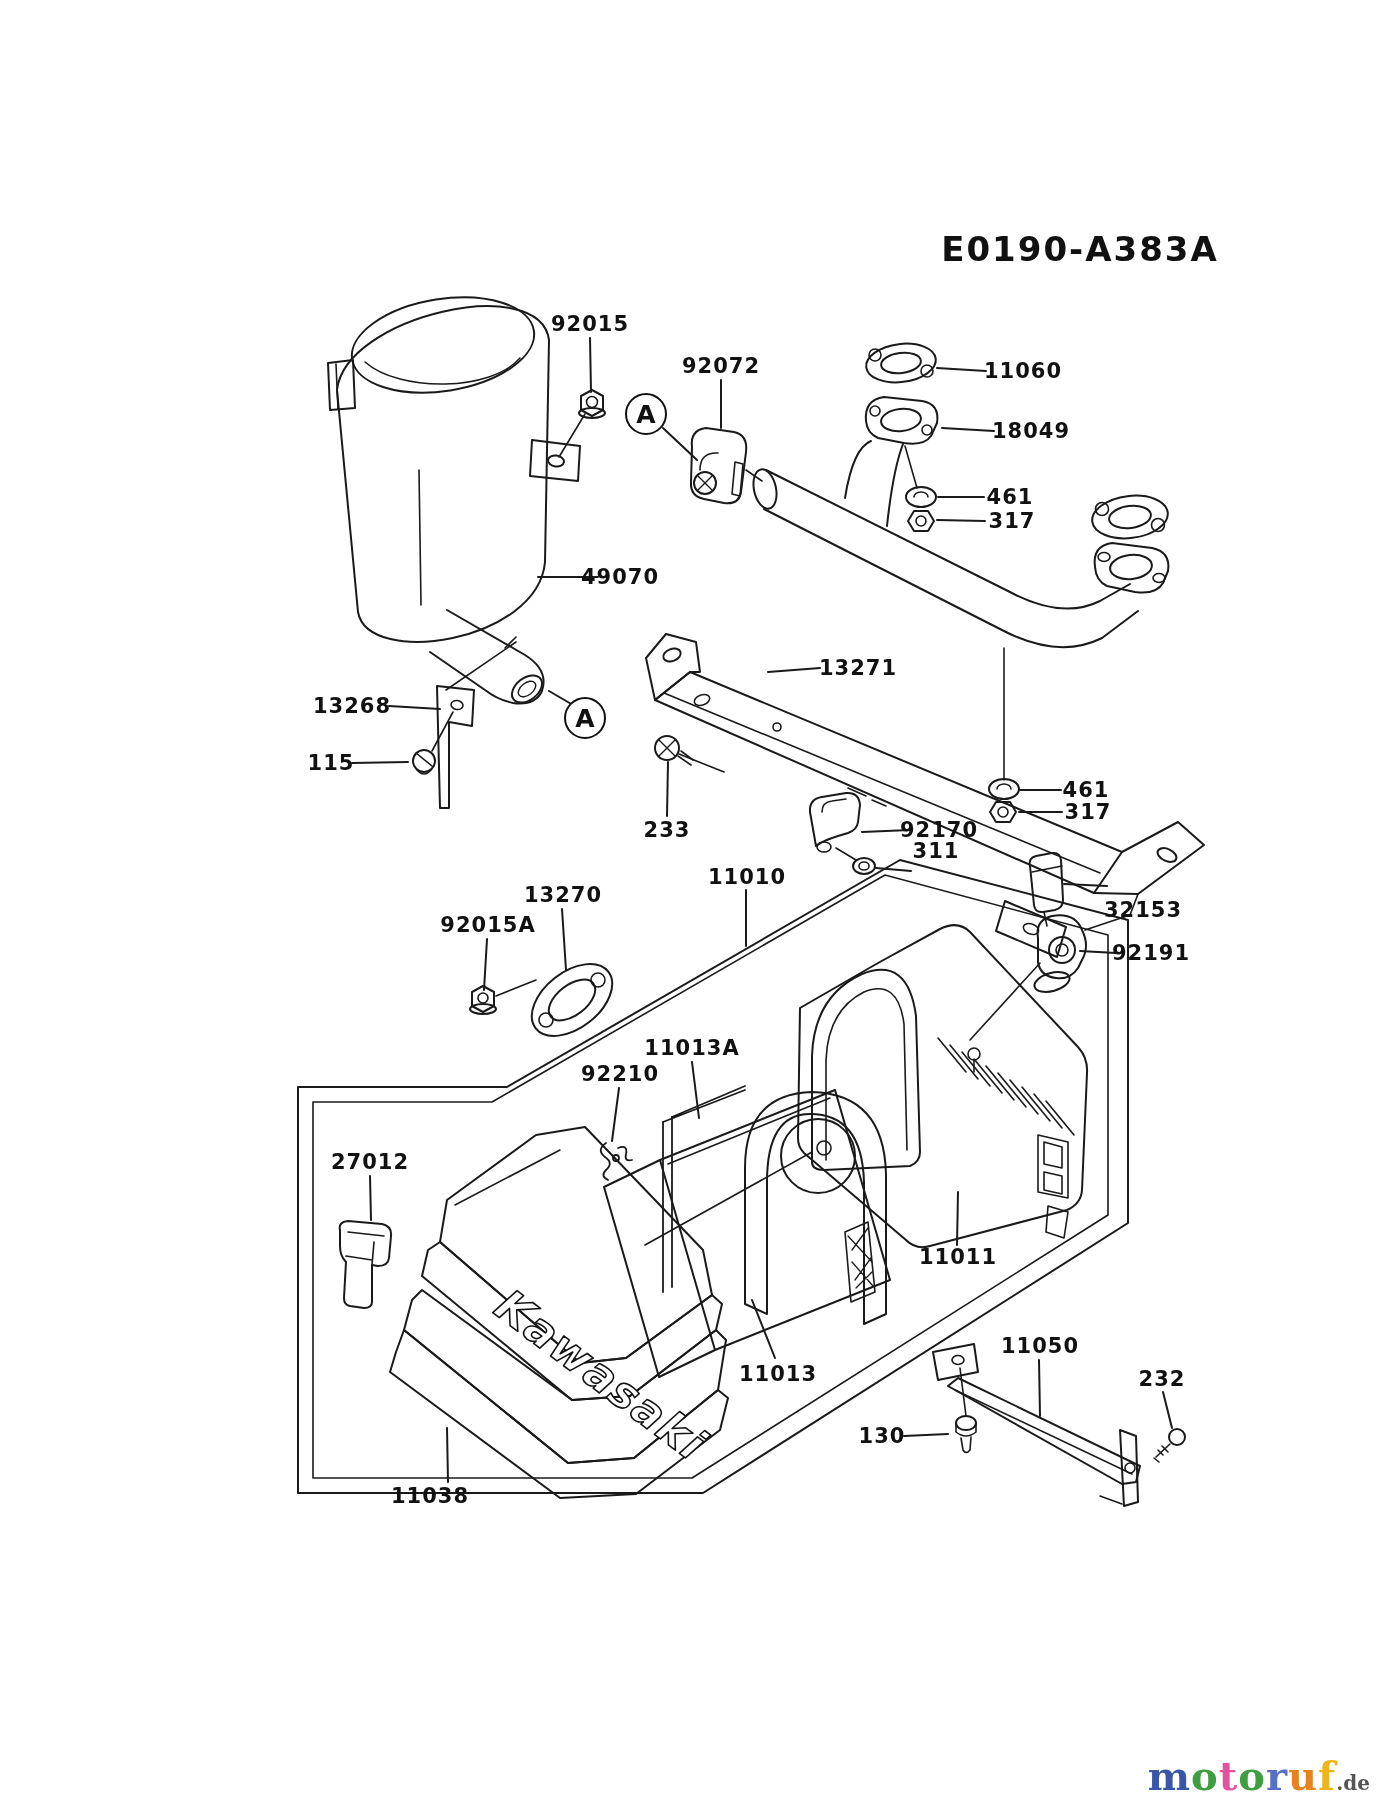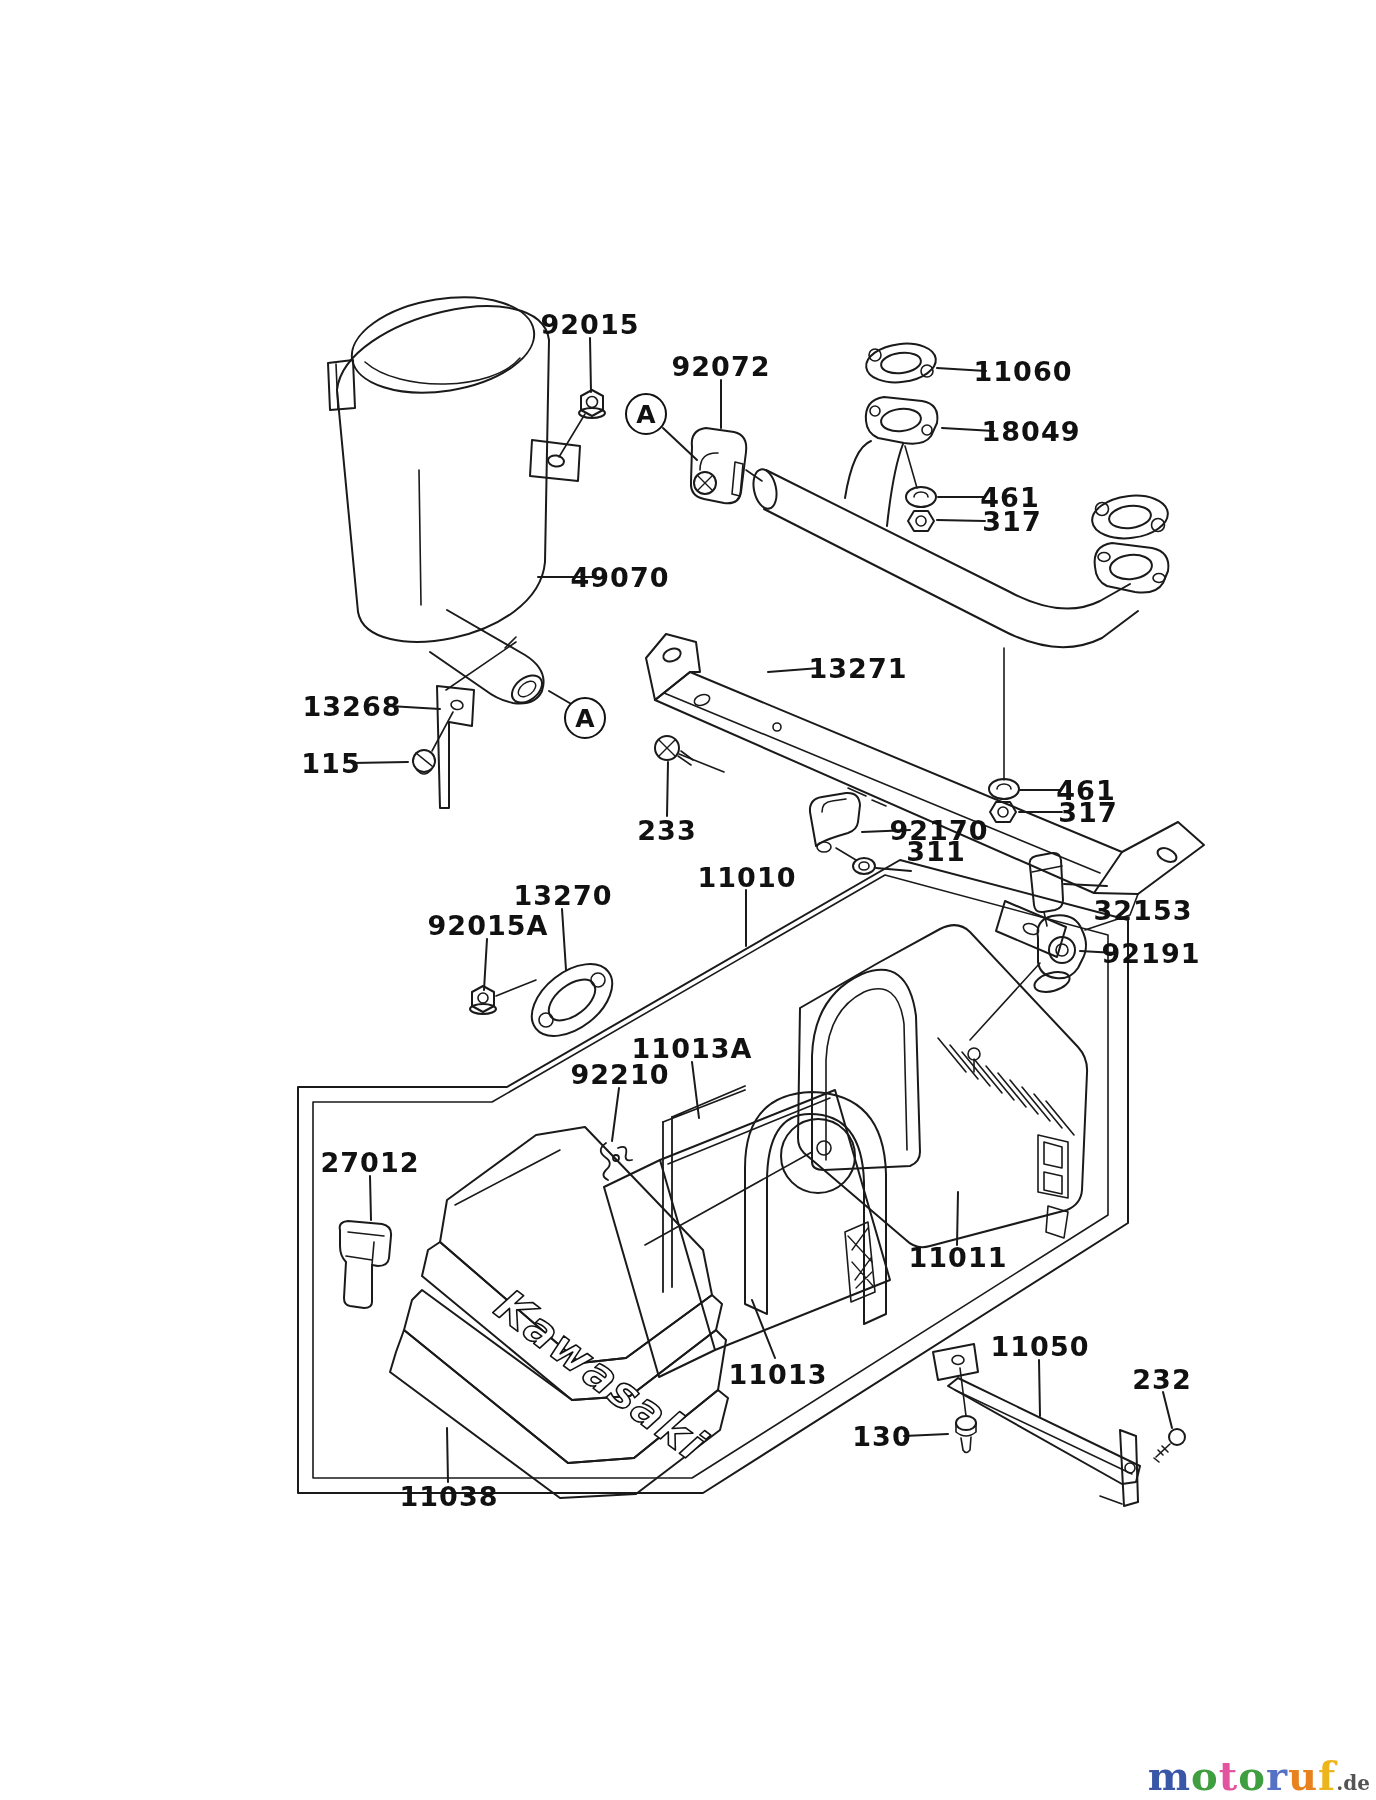--- a/index.html
+++ b/index.html
@@ -1,20 +1,20 @@
 <!DOCTYPE html>
 <html><head>
 <meta charset="utf-8">
 <style>
   html,body{margin:0;padding:0;background:#e8e8e8;}
   #page{position:relative;width:1376px;height:1800px;background:#ffffff;overflow:hidden;
         font-family:"DejaVu Sans","Liberation Sans",sans-serif;}
   #art{position:absolute;left:0;top:0;width:1376px;height:1800px;}
   .part-label{position:absolute;transform:translate(-50%,-50%);font-weight:bold;
-              font-size:27px;letter-spacing:1px;color:#111;white-space:nowrap;}
+              font-size:21px;letter-spacing:1px;color:#111;white-space:nowrap;}
   .diagram-code{position:absolute;transform:translate(-50%,-50%);font-weight:bold;
               font-size:34px;letter-spacing:2px;color:#111;white-space:nowrap;}
   .callout{position:absolute;width:42px;height:42px;border:2.5px solid #111;border-radius:50%;
            transform:translate(-50%,-50%);display:flex;align-items:center;justify-content:center;
            font-weight:bold;font-size:25px;color:#111;background:#fff;box-sizing:border-box;}
   .watermark{position:absolute;right:6px;bottom:4px;font-family:"DejaVu Serif","Liberation Serif",serif;
              font-weight:bold;font-size:40px;letter-spacing:1px;line-height:1;margin-top:40px;}
   .watermark .suffix{font-size:20px;letter-spacing:0;}
   svg *{vector-effect:non-scaling-stroke;}
 </style>
@@ -292,20 +292,21 @@
       <path d="M775,1358 L752,1300"></path>
       <path d="M1039,1360 L1040,1416"></path>
       <path d="M904,1436 L948,1434"></path>
       <path d="M1163,1392 L1172,1428"></path>
       <path d="M448,1482 L447,1428"></path>
       <path d="M663,428 L697,460"></path>
       <path d="M573,705 L549,691"></path>
     </g>
   </svg>
 
+  <div class="diagram-code" style="left:1080px;top:249px;">E0190-A383A</div>
 
   <div>
       <div class="part-label" style="left: 590px; top: 324px;">92015</div>
       <div class="part-label" style="left: 721px; top: 366px;">92072</div>
       <div class="part-label" style="left: 1023px; top: 371px;">11060</div>
       <div class="part-label" style="left: 1031px; top: 431px;">18049</div>
       <div class="part-label" style="left: 1010px; top: 497px;">461</div>
       <div class="part-label" style="left: 1012px; top: 521px;">317</div>
       <div class="part-label" style="left: 620px; top: 577px;">49070</div>
       <div class="part-label" style="left: 352px; top: 706px;">13268</div>
@@ -322,21 +323,21 @@
       <div class="part-label" style="left: 563px; top: 895px;">13270</div>
       <div class="part-label" style="left: 488px; top: 925px;">92015A</div>
       <div class="part-label" style="left: 692px; top: 1048px;">11013A</div>
       <div class="part-label" style="left: 620px; top: 1074px;">92210</div>
       <div class="part-label" style="left: 370px; top: 1162px;">27012</div>
       <div class="part-label" style="left: 958px; top: 1257px;">11011</div>
       <div class="part-label" style="left: 778px; top: 1374px;">11013</div>
       <div class="part-label" style="left: 1040px; top: 1346px;">11050</div>
       <div class="part-label" style="left: 882px; top: 1436px;">130</div>
       <div class="part-label" style="left: 1162px; top: 1379px;">232</div>
-      <div class="part-label" style="left: 449px; top: 1496px;">11038</div>
+      <div class="part-label" style="left: 430px; top: 1496px;">11038</div>
     </div>
 
   <div>
       <div class="callout" style="left: 646px; top: 414px;">A</div>
       <div class="callout" style="left: 585px; top: 718px;">A</div>
     </div>
 
   <div class="watermark">
     <span><span style="color: rgb(58, 87, 167);">m</span><span style="color: rgb(63, 158, 63);">o</span><span style="color: rgb(226, 85, 158);">t</span><span style="color: rgb(63, 158, 63);">o</span><span style="color: rgb(86, 113, 196);">r</span><span style="color: rgb(232, 130, 30);">u</span><span style="color: rgb(237, 181, 28);">f</span></span><span class="suffix" style="color: rgb(85, 85, 85);">.de</span>
   </div>

